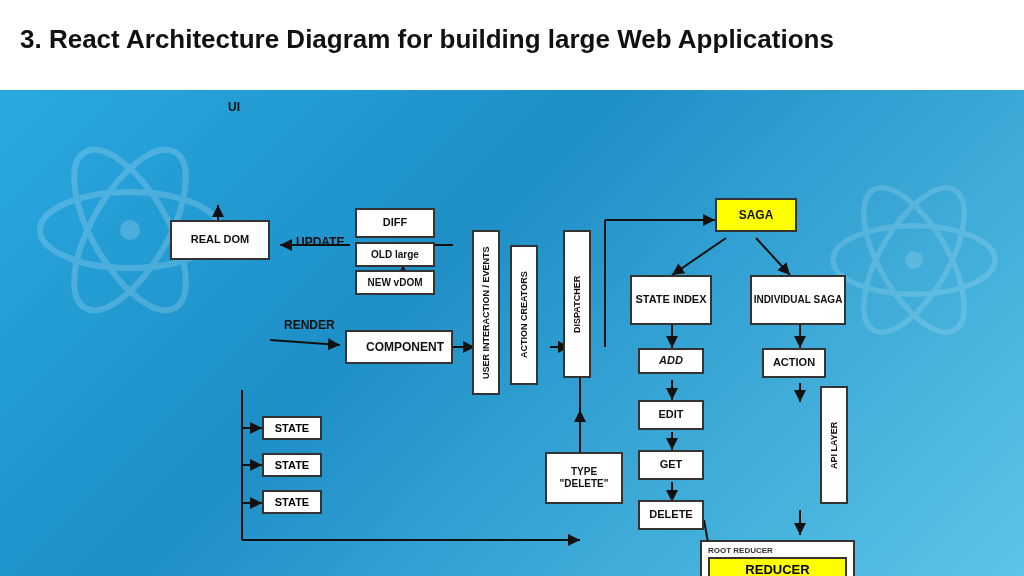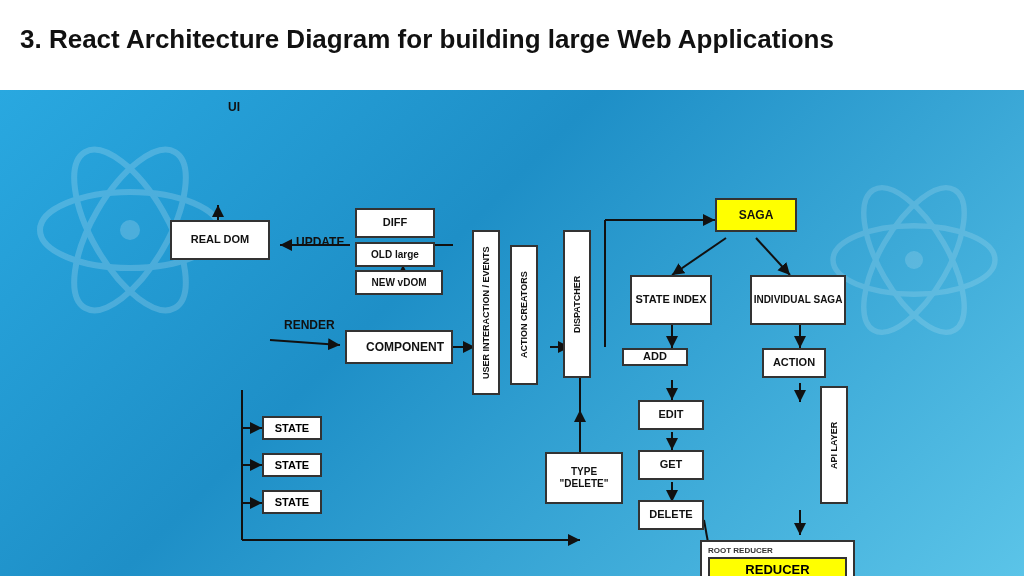--- a/index.html
+++ b/index.html
@@ -241,21 +241,21 @@
   </div>
 
   <div class="box" style="left:355px; top:118px; width:80px; height:30px;">
     <span>DIFF</span>
   </div>
 
   <div class="box" style="left:355px; top:152px; width:80px; height:25px; font-size:10px;">
     <span>OLD large</span>
   </div>
 
-  <div class="box" style="left:355px; top:180px; width:88px; height:25px; font-size:10px;">
+  <div class="box" style="left:355px; top:180px; width:80px; height:25px; font-size:10px;">
     <span>NEW vDOM</span>
   </div>
 
   <div class="box" style="left:345px; top:240px; width:108px; height:34px; font-size:12px;padding-left:12px;">
     <span>COMPONENT</span>
   </div>
 
 
   <div class="state-box" style="left:262px; top:326px;">
     <span>STATE</span>
@@ -291,21 +291,21 @@
   <div class="box" style="left:630px; top:185px; width:82px; height:50px; font-size:11px;">
     <span>STATE
 INDEX</span>
   </div>
 
   <div class="box" style="left:750px; top:185px; width:96px; height:50px; font-size:10px;">
     <span>INDIVIDUAL
 SAGA</span>
   </div>
 
-  <div class="box" style="left:622px; top:258px; width:66px; height:18px;">
+  <div class="box" style="left:638px; top:258px; width:66px; height:26px;font-style:italic;">
     <span>ADD</span>
   </div>
 
   <div class="box" style="left:638px; top:310px; width:66px; height:30px;">
     <span>EDIT</span>
   </div>
 
   <div class="box" style="left:638px; top:360px; width:66px; height:30px;">
     <span>GET</span>
   </div>

